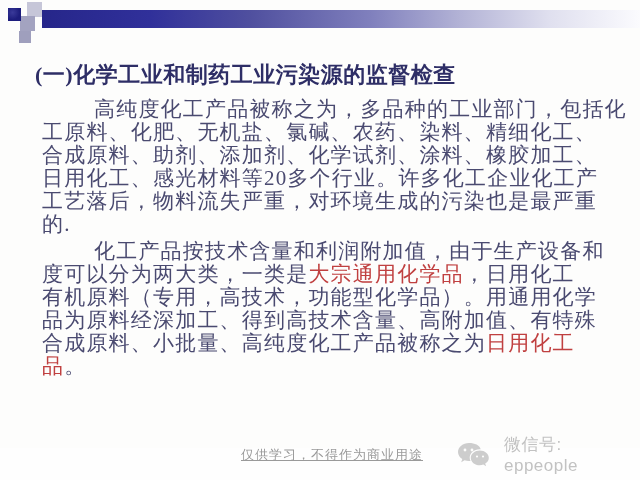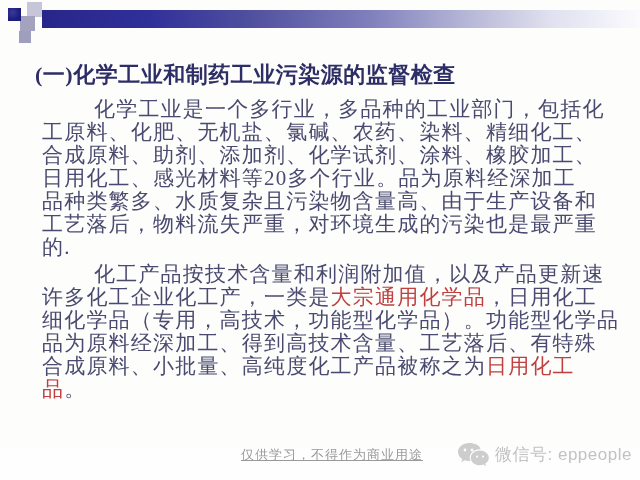--- a/index.html
+++ b/index.html
@@ -49,21 +49,21 @@
   
   .disclaimer{
     position:absolute;left:12px;top:446px;width:640px;
     text-align:center;font-size:13px;letter-spacing:1px;
     color:var(--footer-color,#9a9a9a);
     font-family:"Liberation Sans","DejaVu Sans",sans-serif;
     text-decoration:underline;
   }
   .wechat{
     position:absolute;left:456px;top:440px;height:28px;
-    display:flex;align-items:center;gap:3px;
+    display:flex;align-items:center;gap:12px;
     color:var(--wechat-color,#c2c2c2);
     font-size:17px;letter-spacing:0.5px;
     font-family:"Liberation Sans","DejaVu Sans",sans-serif;
   }
   .wechat svg{display:block;}
 </style>
 </head>
 <body>
 
 <div class="slide">
@@ -71,33 +71,32 @@
   <div class="top-bar"></div>
   <div class="sq sq-light"></div>
   <div class="sq sq-mid"></div>
   <div class="sq sq-dark"></div>
   <div class="sq sq-small"></div>
 
   <div class="title">(一)化学工业和制药工业污染源的监督检查</div>
 
   <div class="body-text">
       <div class="para">
-        <div class="line first"><span>化学工业是一个多行业，多品种的工业部门，包括化</span></div>
+        <div class="line first"><span>高纯度化工产品被称之为，多品种的工业部门，包括化</span></div>
         <div class="line"><span>工原料、化肥、无机盐、氯碱、农药、染料、精细化工、</span></div>
         <div class="line"><span>合成原料、助剂、添加剂、化学试剂、涂料、橡胶加工、</span></div>
-        <div class="line"><span>日用化工、感光材料等20多个行业。品为原料经深加工</span></div>
-        <div class="line"><span>品种类繁多、水质复杂且污染物含量高、由于生产设备和</span></div>
+        <div class="line"><span>日用化工、感光材料等20多个行业。许多化工企业化工产</span></div>
         <div class="line"><span>工艺落后，物料流失严重，对环境生成的污染也是最严重</span></div>
         <div class="line"><span>的.</span></div>
       </div>
       <div class="para">
-        <div class="line first"><span>化工产品按技术含量和利润附加值，以及产品更新速</span></div>
-        <div class="line"><span>许多化工企业化工产，一类是</span><span class="hl">大宗通用化学品</span><span>，日用化工</span></div>
-        <div class="line"><span>细化学品（专用，高技术，功能型化学品）。功能型化学品</span></div>
-        <div class="line"><span>品为原料经深加工、得到高技术含量、工艺落后、有特殊</span></div>
+        <div class="line first"><span>化工产品按技术含量和利润附加值，由于生产设备和</span></div>
+        <div class="line"><span>度可以分为两大类，一类是</span><span class="hl">大宗通用化学品</span><span>，日用化工</span></div>
+        <div class="line"><span>有机原料（专用，高技术，功能型化学品）。用通用化学</span></div>
+        <div class="line"><span>品为原料经深加工、得到高技术含量、高附加值、有特殊</span></div>
         <div class="line"><span>合成原料、小批量、高纯度化工产品被称之为</span><span class="hl">日用化工</span></div>
         <div class="line"><span class="hl">品</span><span>。</span></div>
       </div>
     </div>
 
   <div class="disclaimer">仅供学习，不得作为商业用途</div>
 
   <div class="wechat">
     <span>
       <svg width="36" height="26" viewBox="0 0 36 26">

